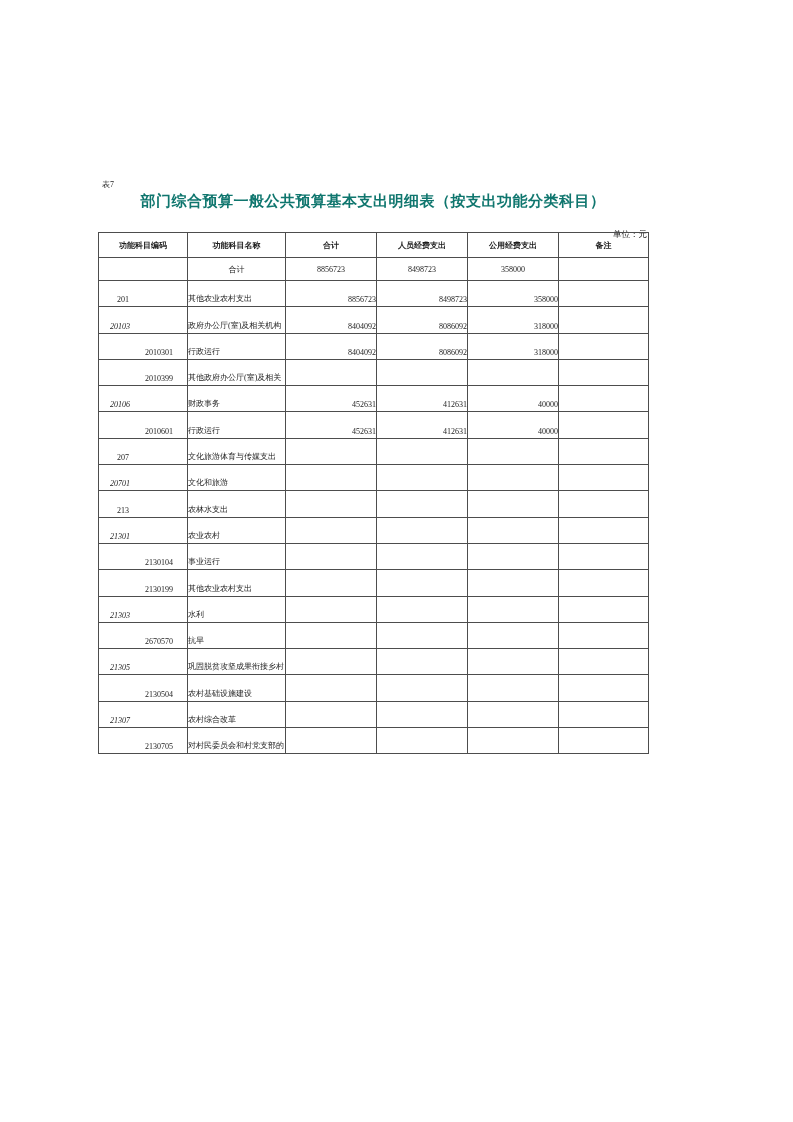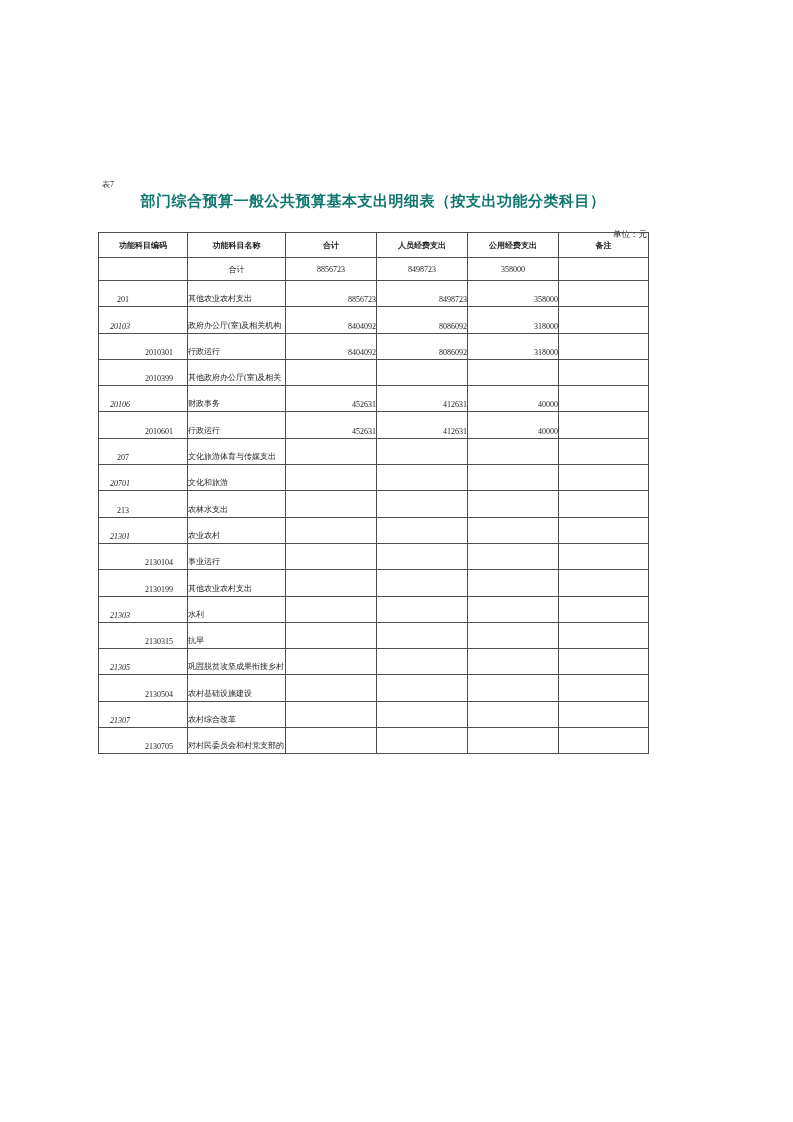--- a/index.html
+++ b/index.html
@@ -204,21 +204,21 @@
     </tr>
         <tr class="data-row">
       <td class="cell-code ind-2">21303</td>
       <td class="cell-name">水利</td>
       <td class="num"></td>
       <td class="num"></td>
       <td class="num"></td>
       <td></td>
     </tr>
         <tr class="data-row">
-      <td class="cell-code ind-3">2130315</td>
+      <td class="cell-code ind-3">2670570</td>
       <td class="cell-name">抗旱</td>
       <td class="num"></td>
       <td class="num"></td>
       <td class="num"></td>
       <td></td>
     </tr>
         <tr class="data-row">
       <td class="cell-code ind-2">21305</td>
       <td class="cell-name">巩固脱贫攻坚成果衔接乡村</td>
       <td class="num"></td>

